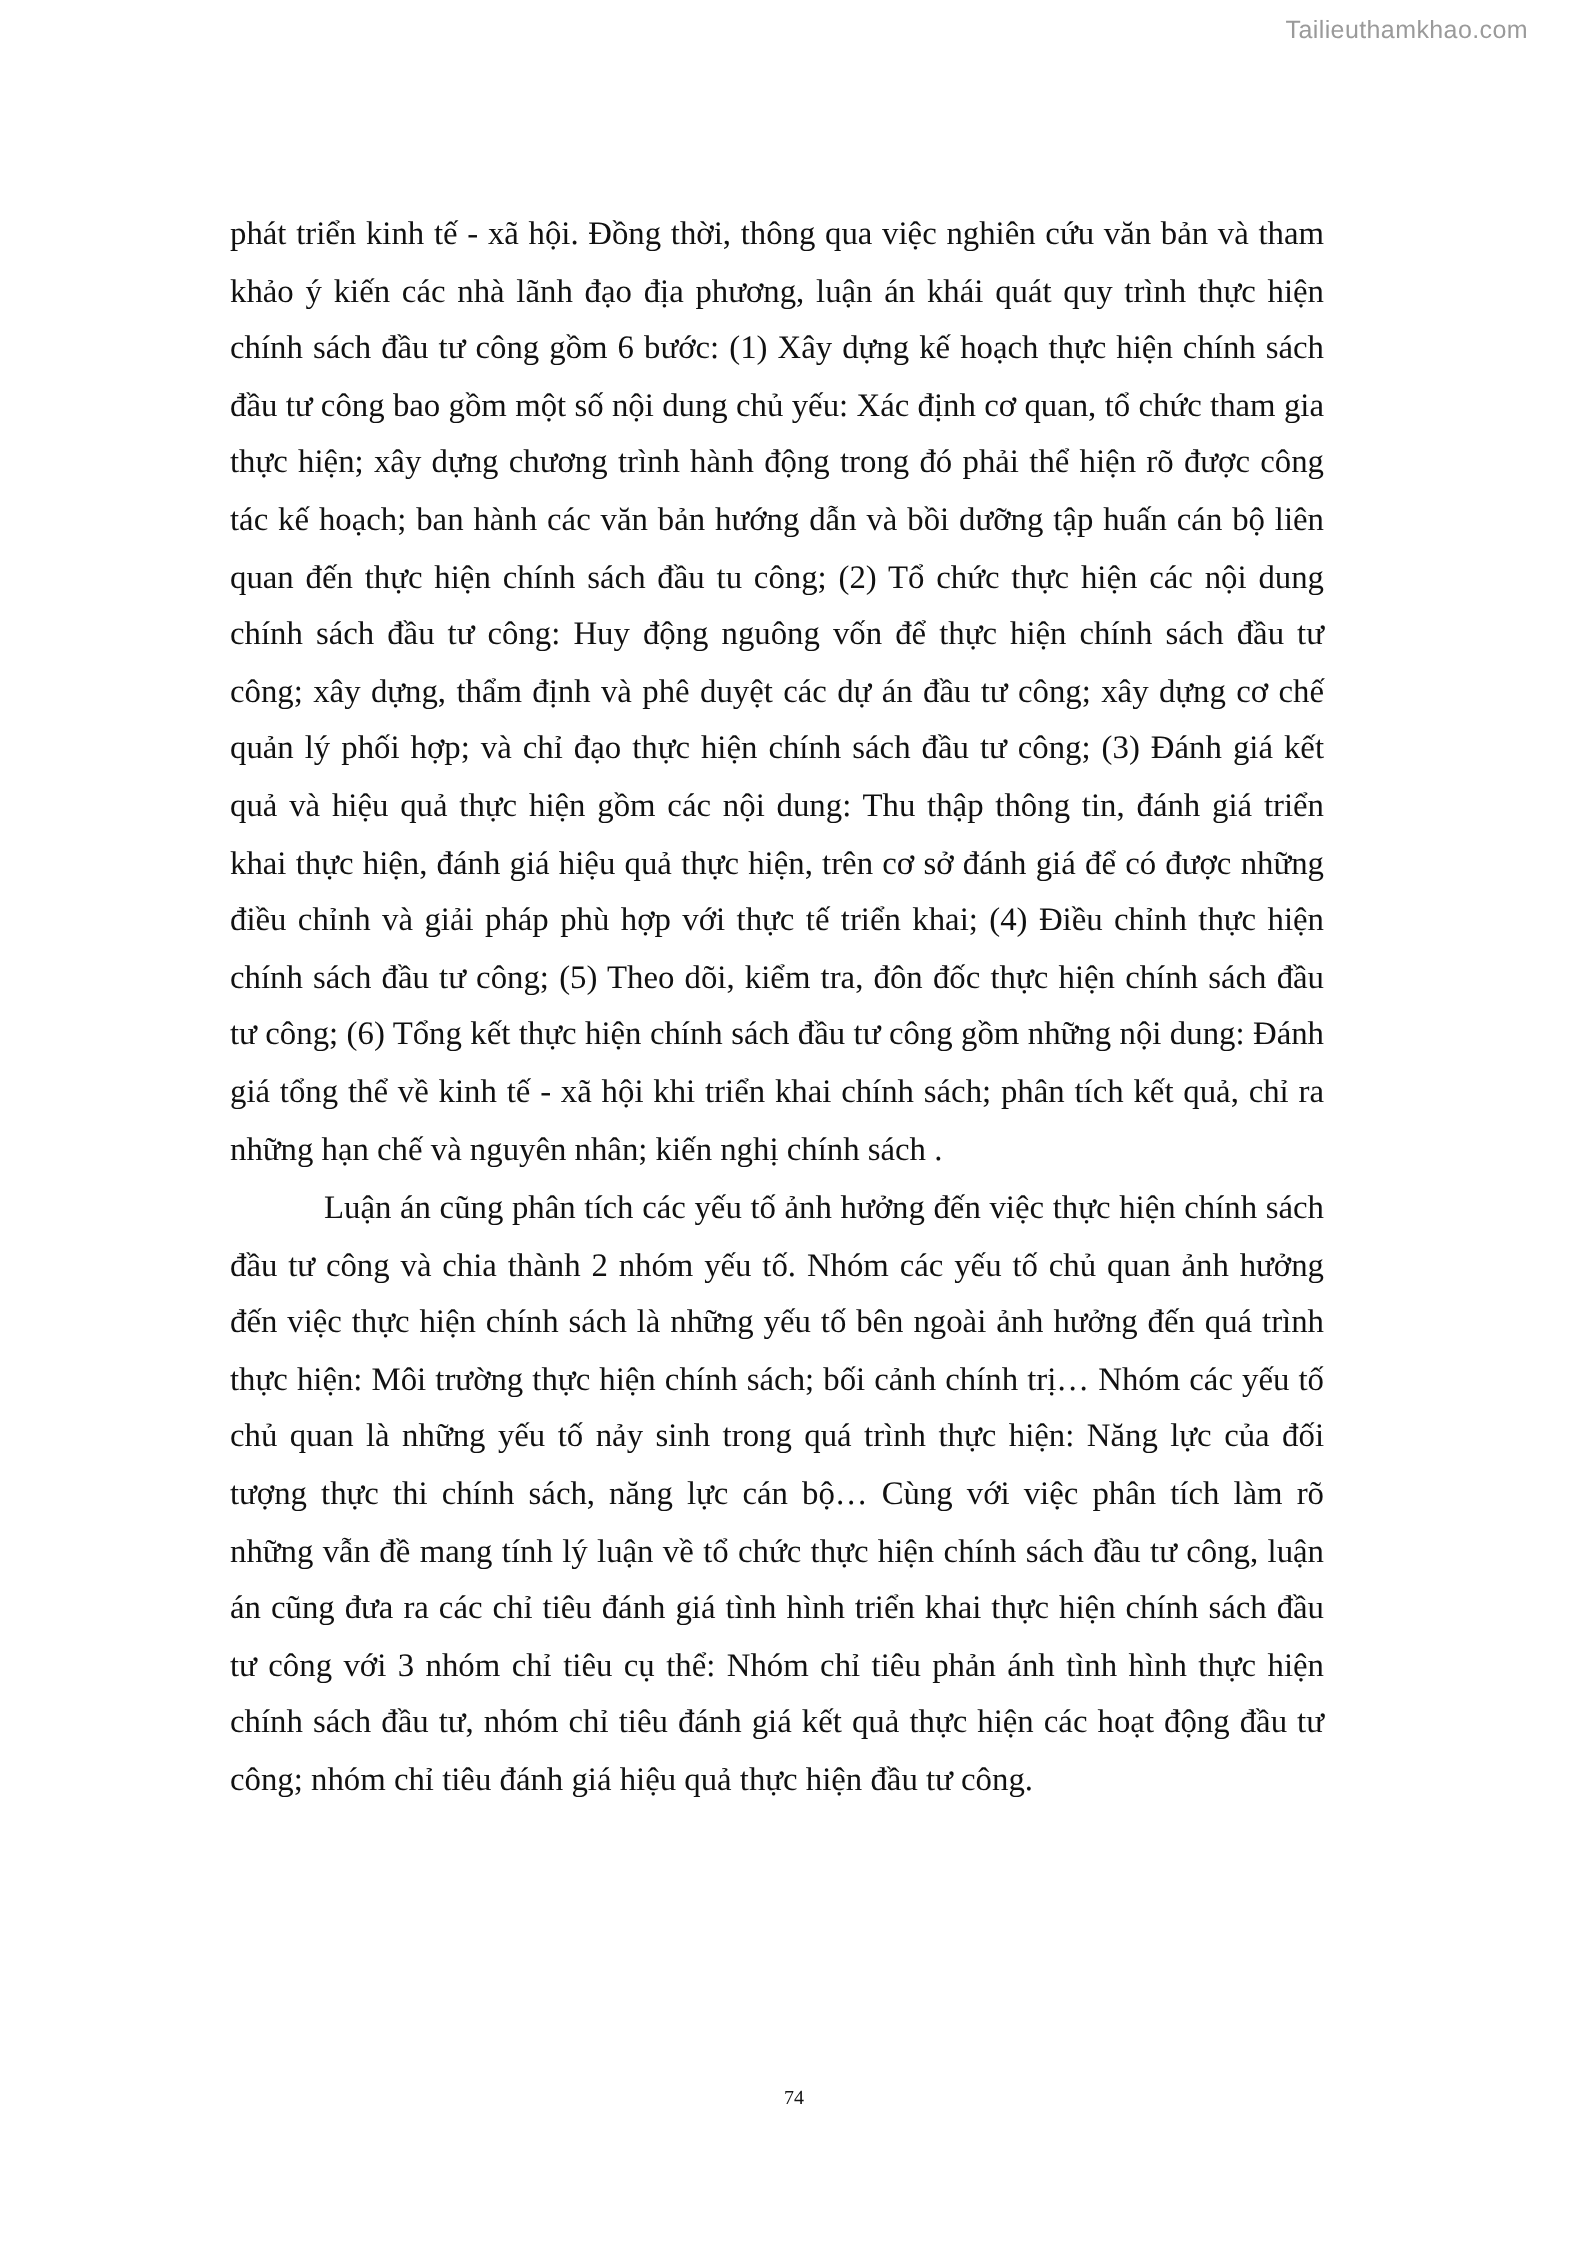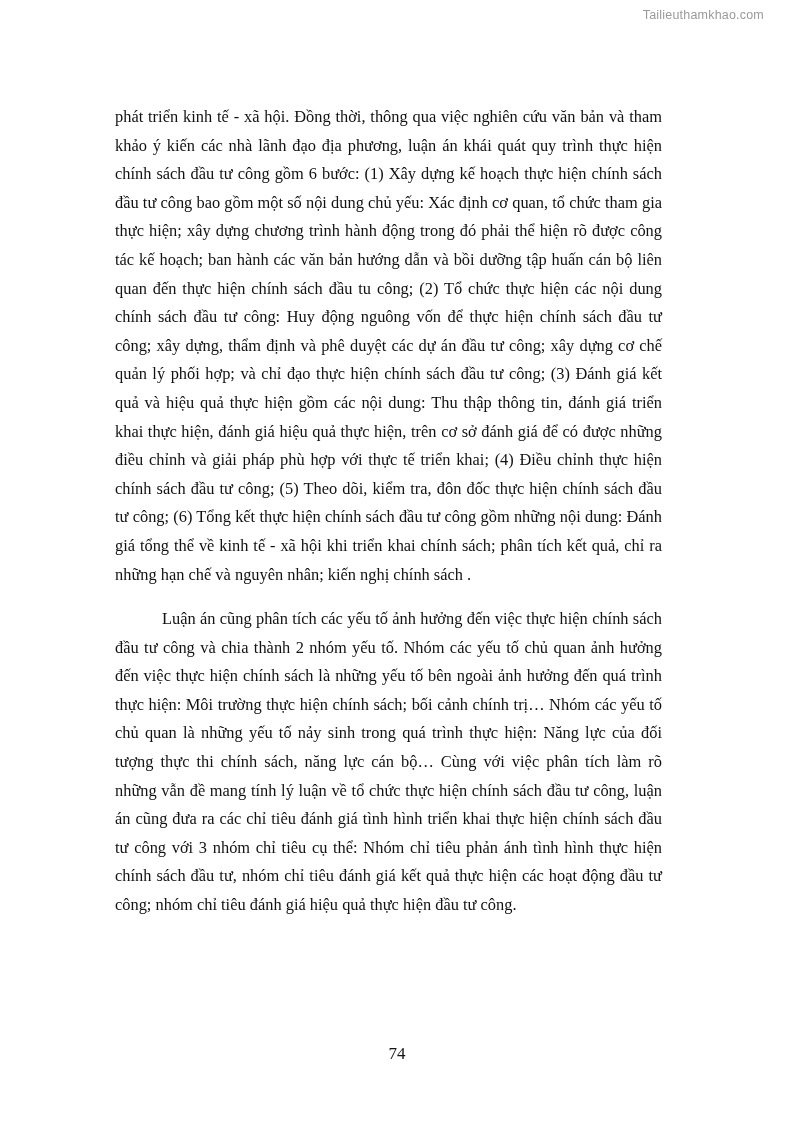--- a/index.html
+++ b/index.html
@@ -45,34 +45,34 @@
     margin: 0;
     text-align: justify;
     text-justify: inter-word;
     font-size: 16.4px;
     line-height: 28.6px;
     color: #111111;
     hyphens: none;
   }
 
   .para + .para {
-    margin-top: 16px;
+    margin-top: 1px;
   }
 
   .indent {
     text-indent: 47px;
   }
 
   .page-number {
     position: absolute;
     left: 0;
     right: 0;
     top: 1044px;
     text-align: center;
-    font-size: 17px;
+    font-size: 10px;
     color: #141414;
   }
 </style>
 </head>
 <body>
 
 <div class="page">
 
   <div class="watermark">Tailieuthamkhao.com</div>
 

